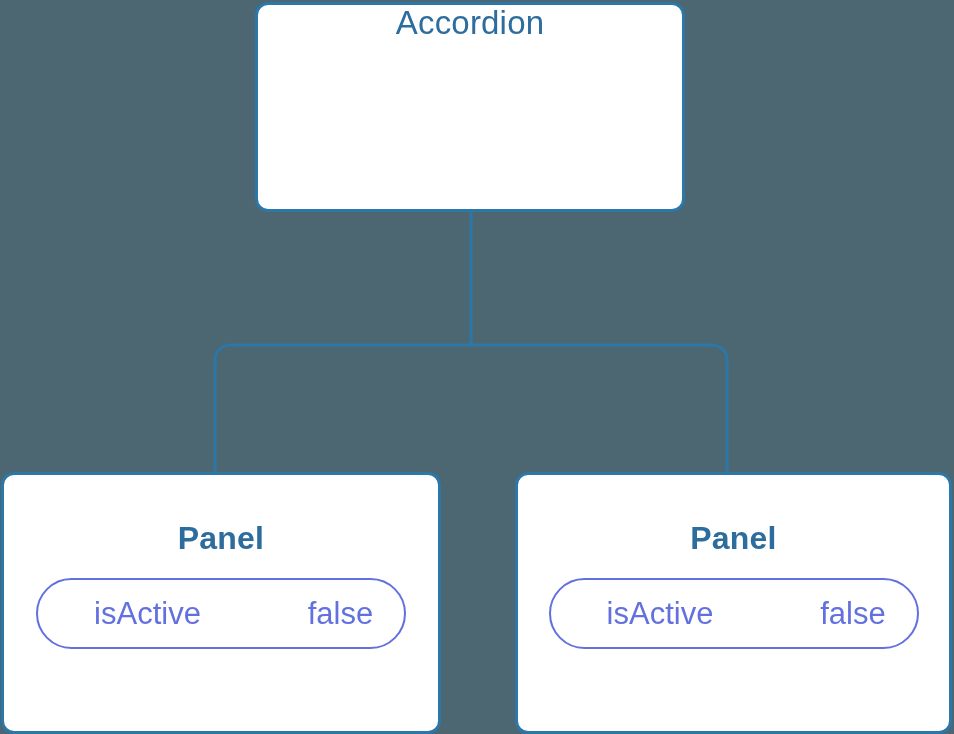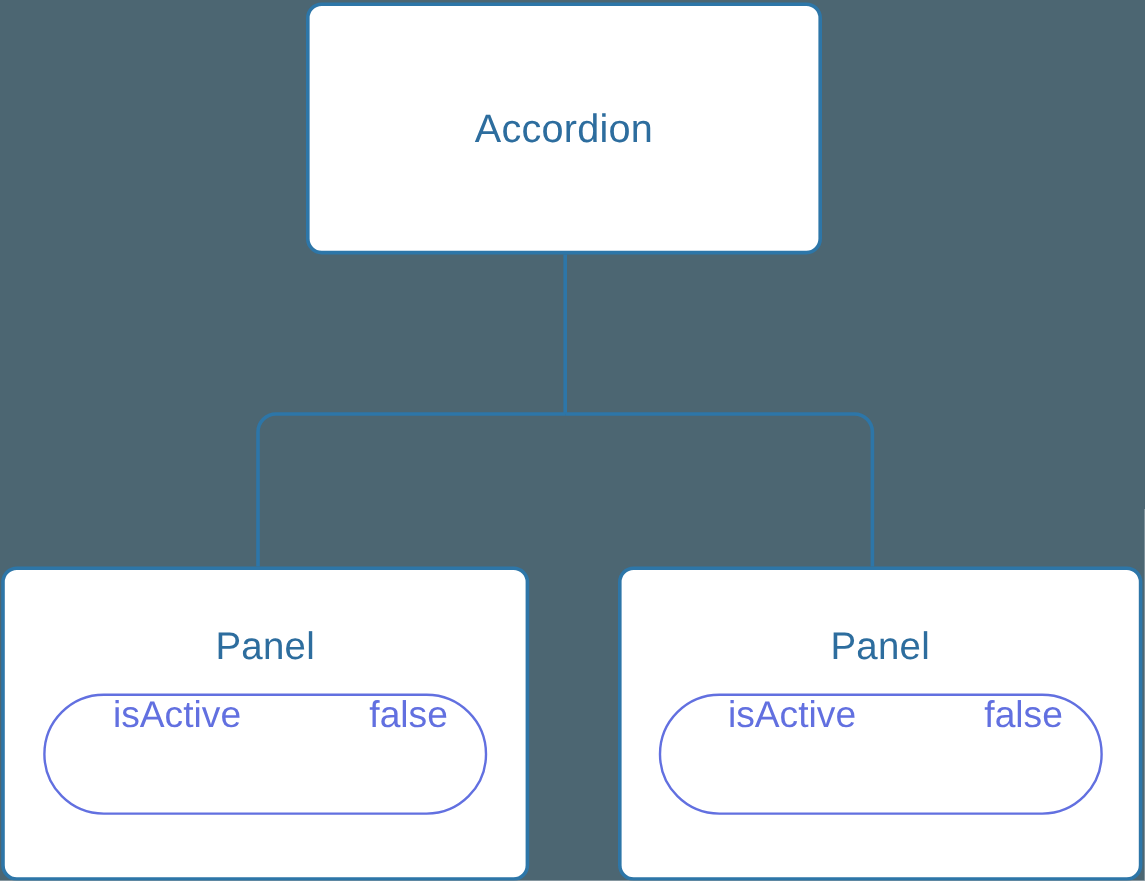--- a/index.html
+++ b/index.html
@@ -45,21 +45,20 @@
     flex-direction: column;
     align-items: center;
   }
 
   
   #node-accordion {
     left: 255px;
     top: 2px;
     width: 430px;
     height: 210px;
-    justify-content: center;
   }
 
   .node-title {
     color: #2d6d9e;
     font-size: 33px;
     line-height: 1.1;
     letter-spacing: 0.2px;
     white-space: nowrap;
     font-weight: 400;
   }
@@ -75,28 +74,29 @@
     width: 440px;
   }
   #node-panel-right {
     left: 515px;
     width: 437px;
   }
 
   .panel-node .node-title {
     font-size: 32px;
     margin-bottom: 22px;
+    font-weight: bold;
   }
 
   
   .prop-pill {
     box-sizing: border-box;
     display: flex;
-    align-items: flex-start;
-    height: 101px;
+    align-items: center;
+    height: 71px;
     border: 2px solid #6270e0;
     border-radius: 51px;
     background: #ffffff;
     overflow: hidden;
   }
 
   .prop-key,
   .prop-value {
     display: flex;
     align-items: center;

